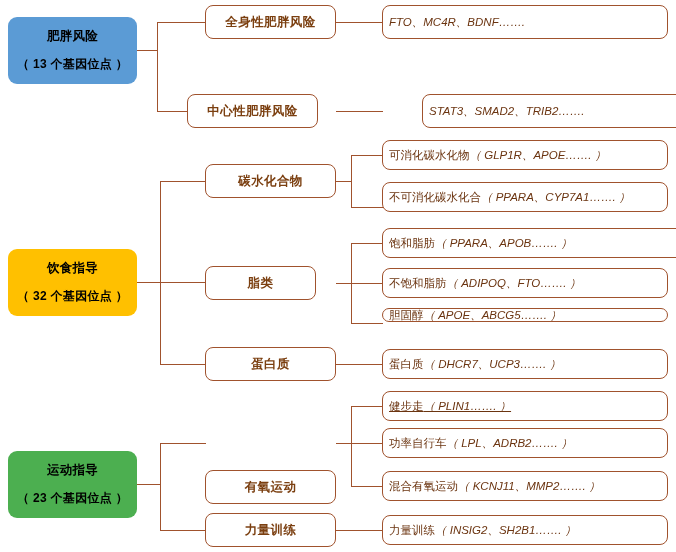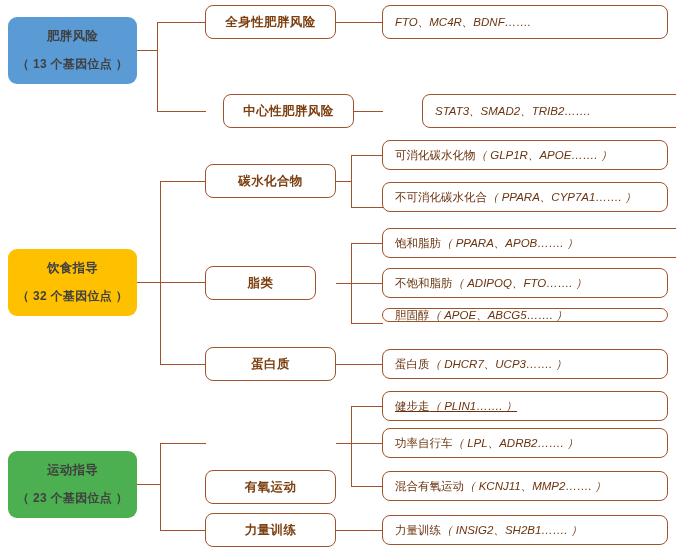--- a/index.html
+++ b/index.html
@@ -17,21 +17,21 @@
   }
 
   
   .root-box {
     position: absolute;
     border-radius: 9px;
     display: flex;
     flex-direction: column;
     align-items: center;
     justify-content: center;
-    color: #404040;
+    color: #000000;
     font-weight: bold;
     font-size: 12.5px;
     line-height: 1.1;
     text-align: center;
     letter-spacing: 0.3px;
   }
   .root-box .rb-title { margin-bottom: 14px; }
   .root-box .rb-sub   { font-size: 12px; }
 
   
@@ -55,21 +55,21 @@
     position: absolute;
     box-sizing: border-box;
     border: 1.6px solid #a0522d;
     border-radius: 8px;
     background: #ffffff;
     display: flex;
     align-items: center;
     color: #6b3410;
     font-size: 11.5px;
     font-style: italic;
-    padding-left: 12px;
+    padding-left: 6px;
     white-space: nowrap;
   }
   .leaf-box .cn {
     font-style: normal;
     font-size: 11.5px;
   }
 
   
   .h-line {
     position: absolute;
@@ -140,21 +140,21 @@
 
   <div class="root-box" style="left:8px; top:451px; width:129px; height:67px; background:#4caf50;">
     <span class="rb-title">运动指导</span>
     <span class="rb-sub">（ 23 个基因位点 ）</span>
   </div>
 
   <div class="mid-box" style="left:205px; top:5px; width:131px; height:34px;">
     <span>全身性肥胖风险</span>
   </div>
 
-  <div class="mid-box" style="left:223px; top:94px; width:131px; height:34px;">
+  <div class="mid-box" style="left:187px; top:94px; width:131px; height:34px;">
     <span>中心性肥胖风险</span>
   </div>
 
   <div class="mid-box" style="left:205px; top:164px; width:131px; height:34px;">
     <span>碳水化合物</span>
   </div>
 
   <div class="mid-box" style="left:205px; top:266px; width:111px; height:34px;">
     <span>脂类</span>
   </div>

